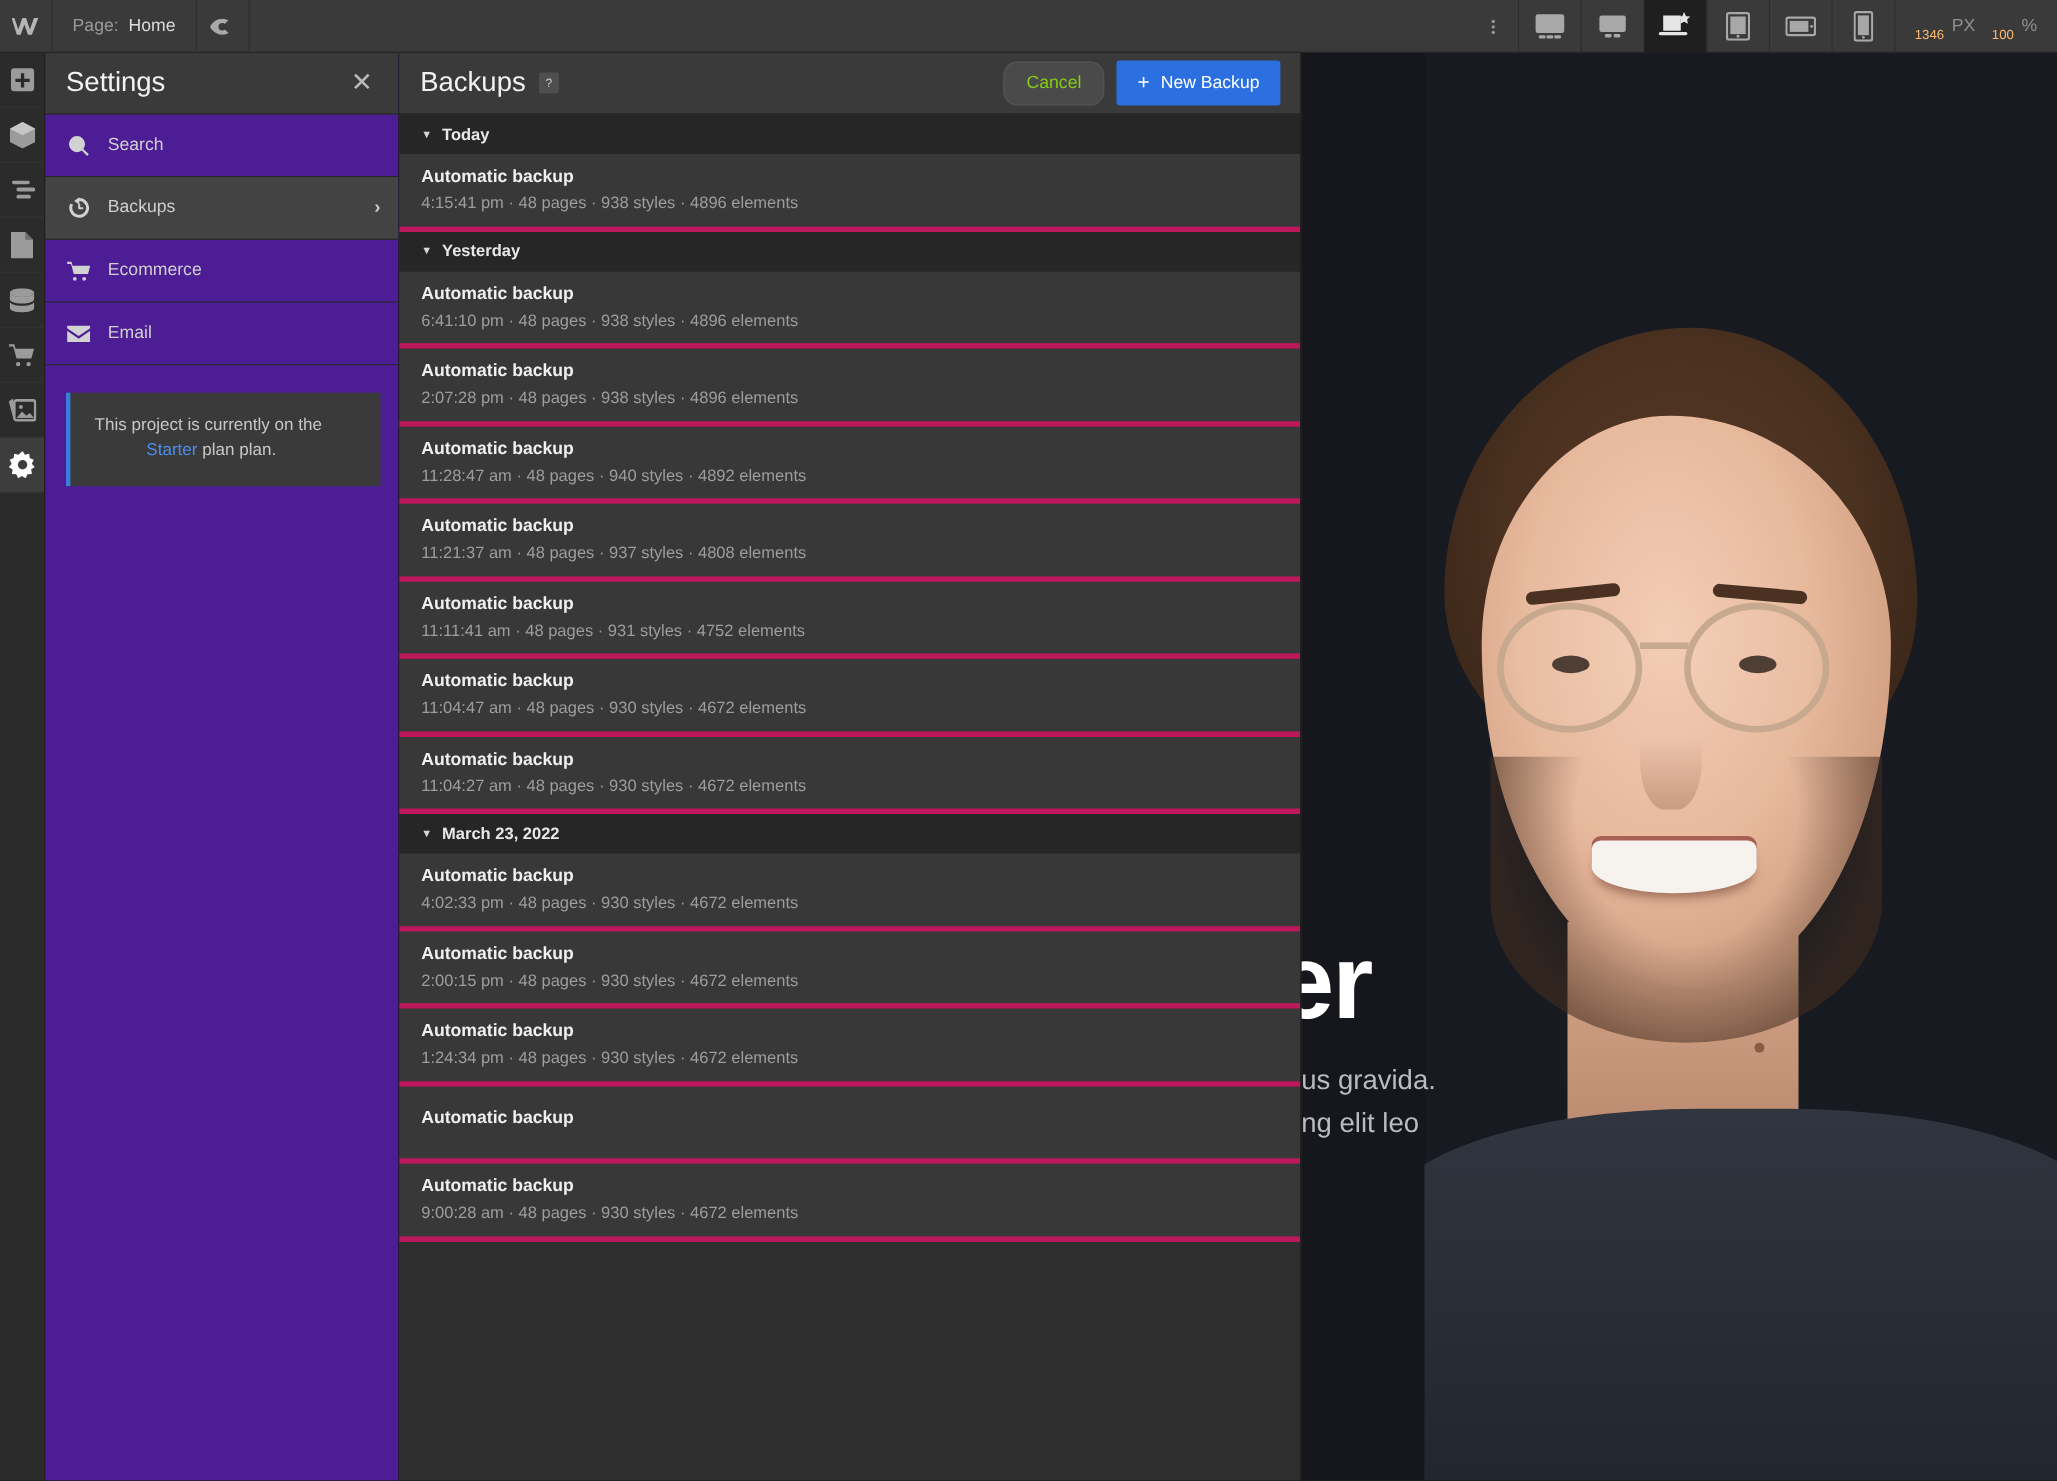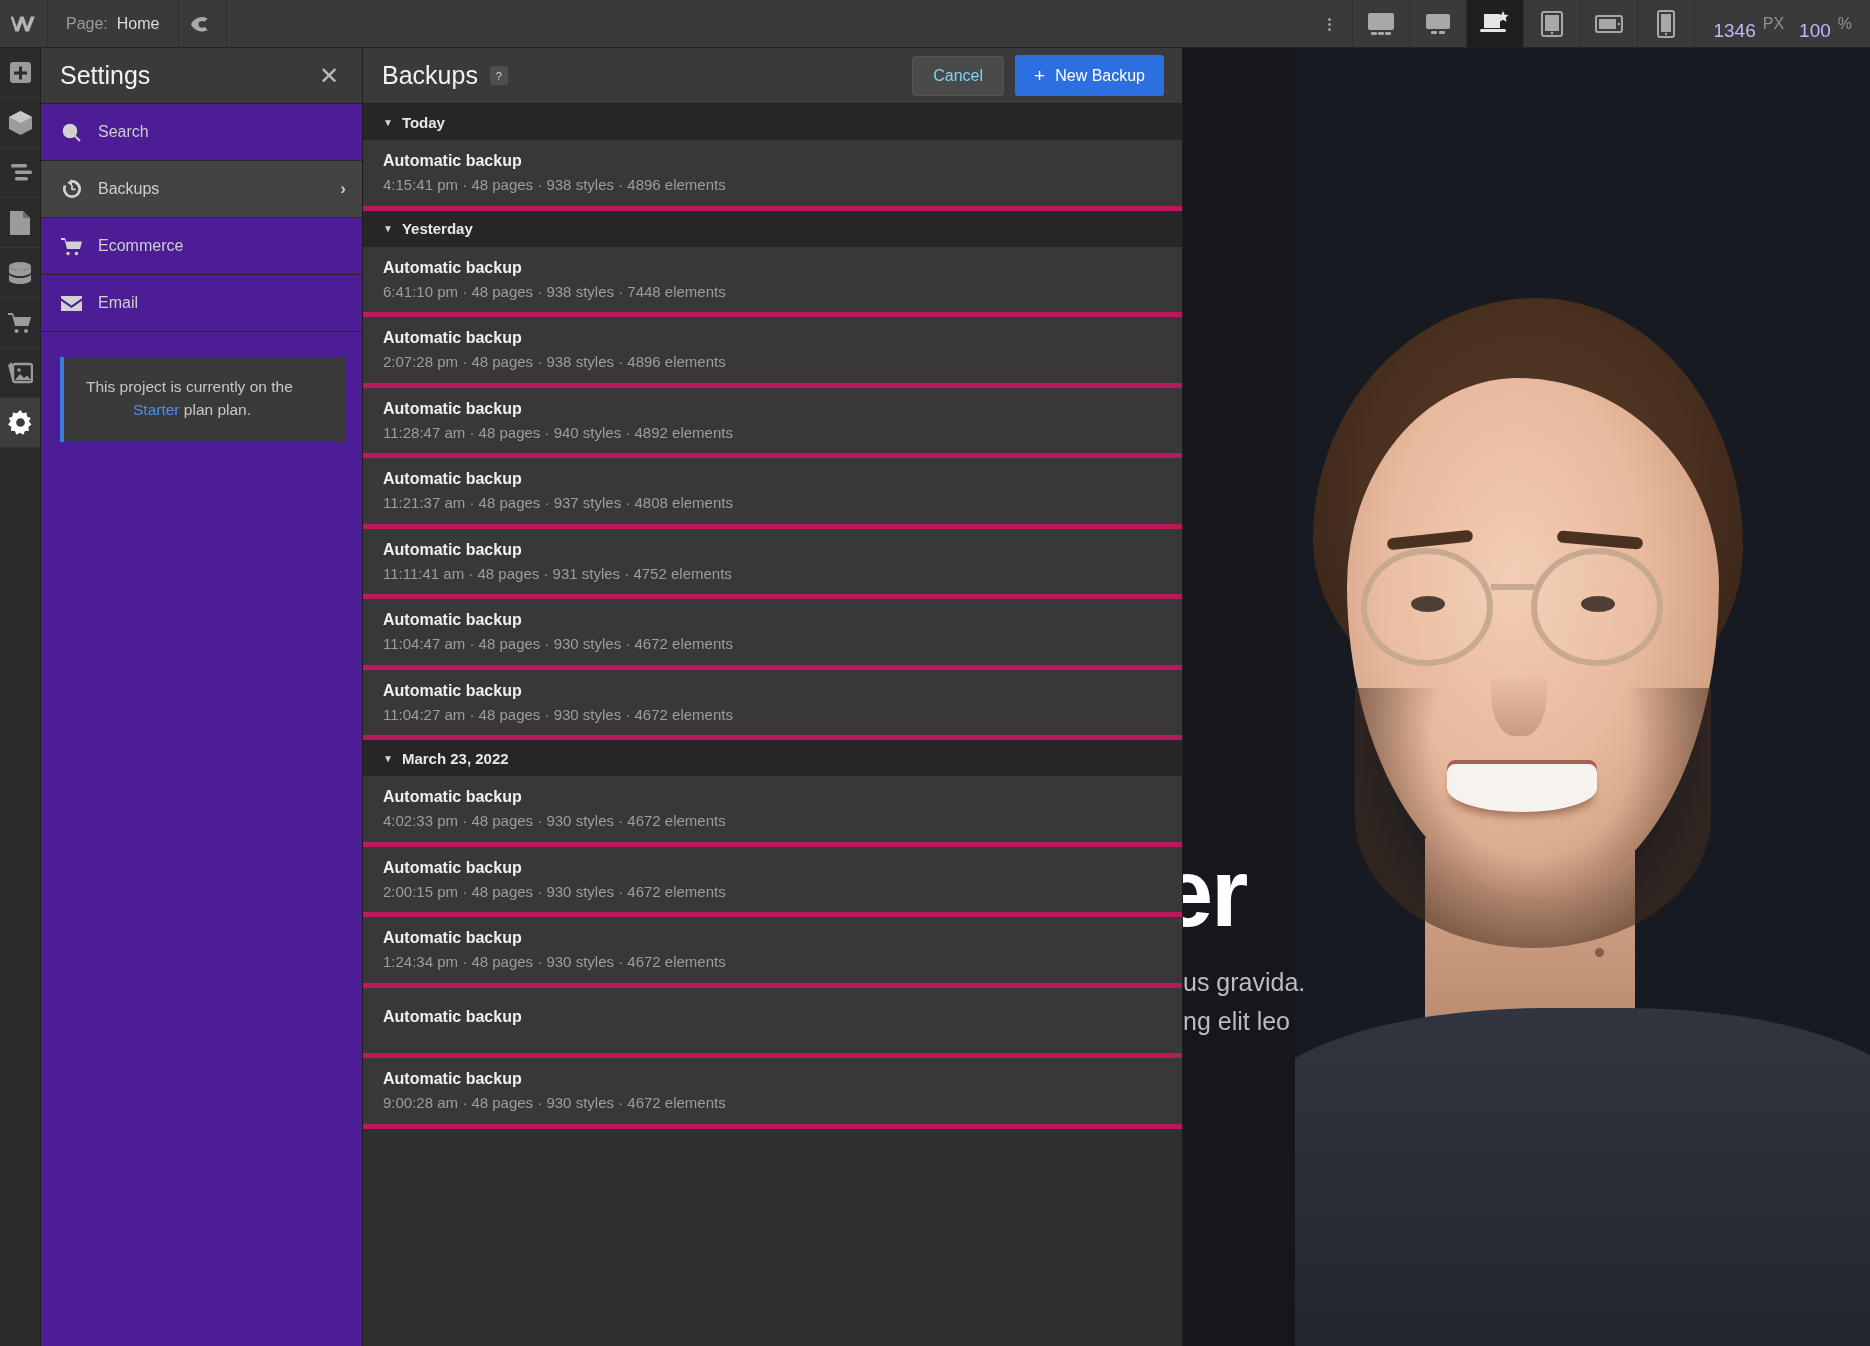--- a/index.html
+++ b/index.html
@@ -31,21 +31,21 @@
   .tb-page .val { color: #dcdcdc; font-size: 16px; }
   .tb-eye { width: 48px; }
   .tb-spacer { flex: 1; border-right: none; }
   .tb-dots { width: 46px; }
   .tb-dots .dot { width: 3px; height: 3px; border-radius: 50%; background: #9a9a9a; margin: 2px auto; }
   .tb-dev { width: 57px; cursor: pointer; }
   .tb-dev.active { background: #1f1f1f; }
   .tb-dev svg { fill: #a8a8a8; }
   .tb-dev.active svg { fill: #e6e6e6; }
   .tb-size { padding: 0 18px; gap: 7px; border-right: none; }
-  .tb-size .num { color: #c4b5fd; font-size: 19px; margin-top: 13px; }
+  .tb-size .num { color: #fdba74; font-size: 12px; margin-top: 13px; }
   .tb-size .unit { color: #909090; font-size: 16px; }
 
   
   .rail {
     position: absolute; top: 48px; left: 0; width: 41px; bottom: 0;
     background: #2b2b2b; border-right: 1px solid #1f1f1f;
     display: flex; flex-direction: column; z-index: 25;
   }
   .rail-btn {
     height: 50px; display: flex; align-items: center; justify-content: center;
@@ -92,21 +92,21 @@
     padding: 0 18px 0 19px; background: #3a3a3a; border-bottom: 1px solid #242424;
   }
   .bp-title { color: #f2f2f2; font-size: 25px; }
   .bp-help {
     margin-left: 12px; width: 18px; height: 19px; background: #4e4e4e; border-radius: 2px;
     color: #cfcfcf; font-size: 11px; display: flex; align-items: center; justify-content: center;
     cursor: pointer;
   }
   .bp-actions { margin-left: auto; display: flex; gap: 11px; align-items: center; }
   .btn-cancel {
-    background: #4a4a4a; color: #7dd3fc; border: 1px solid #565656; border-radius: 3px;
+    background: #4a4a4a; color: #84cc16; border: 1px solid #565656; border-radius: 13px;
     font-size: 16px; padding: 10px 20px; cursor: pointer; font-family: inherit; margin-left: 42px;
   }
   .btn-new {
     background: #2b6fe0; color: #ffffff; border: none; border-radius: 3px;
     font-size: 16px; padding: 11px 19px; cursor: pointer; font-family: inherit;
     display: flex; align-items: center; gap: 10px;
   }
   .btn-new .plus { font-size: 19px; line-height: 1; }
   .bp-list { flex: 1; overflow: hidden; }
   .grp-header {
@@ -421,21 +421,21 @@
         <div class="bk-row">
           <div class="bk-name">Automatic backup</div>
           <div class="bk-meta">4:15:41 pm · 48 pages · 938 styles · 4896 elements</div>
         </div>
         <div class="grp-header">
           <span class="grp-caret">▼</span>
           <span>Yesterday</span>
         </div>
         <div class="bk-row">
           <div class="bk-name">Automatic backup</div>
-          <div class="bk-meta">6:41:10 pm · 48 pages · 938 styles · 7448 elements</div>
+          <div class="bk-meta">6:41:10 pm · 48 pages · 938 styles · 4896 elements</div>
         </div>
         <div class="bk-row">
           <div class="bk-name">Automatic backup</div>
           <div class="bk-meta">2:07:28 pm · 48 pages · 938 styles · 4896 elements</div>
         </div>
         <div class="bk-row">
           <div class="bk-name">Automatic backup</div>
           <div class="bk-meta">11:28:47 am · 48 pages · 940 styles · 4892 elements</div>
         </div>
         <div class="bk-row">

